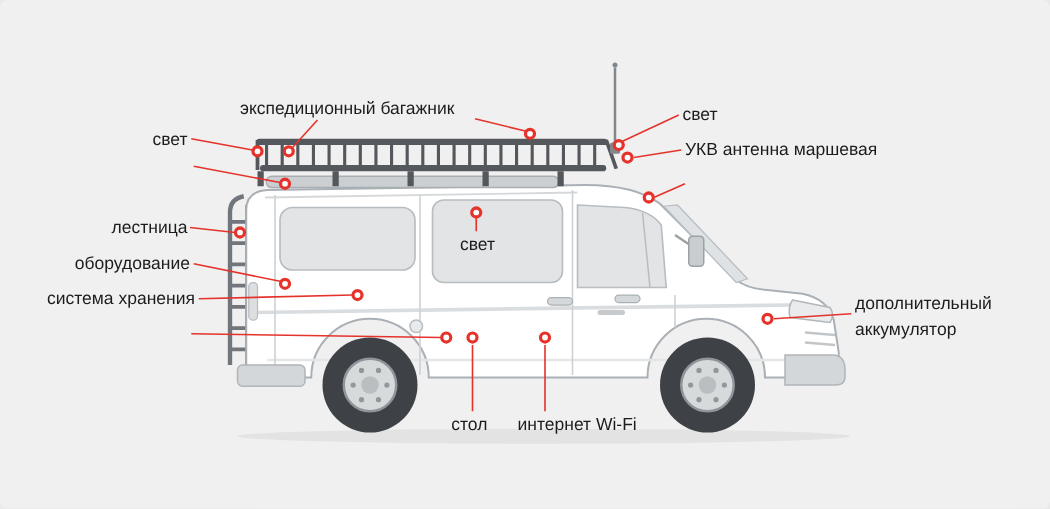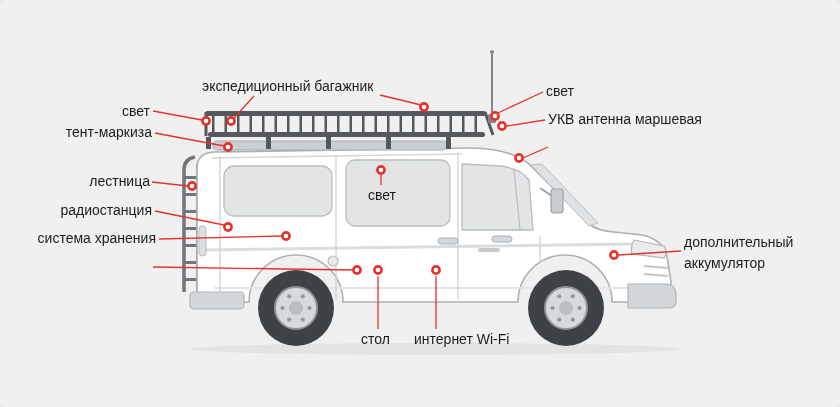--- a/index.html
+++ b/index.html
@@ -16,21 +16,21 @@
     position:absolute;
     font-size:14px;
     font-weight:400;
     color:var(--text,#1c1c1c);
     white-space:nowrap;
     line-height:17px;
   }
   .leader{stroke:var(--accent,#e5332b);stroke-width:1.3;fill:none;}
   .marker{fill:#ffffff;stroke:var(--accent,#e5332b);stroke-width:2.6;}
   
-  .l-roof-rack{left:202px;top:78px;text-align:right;}
+  .l-roof-rack{left:192px;top:78px;text-align:right;}
   .l-light-top{left:546px;top:83px;}
   .l-vhf{left:548px;top:111px;}
   .l-radio{left:551px;top:139px;}
   .l-light-left{right:690px;top:103px;}
   .l-awning{right:688px;top:124px;}
   .l-ladder{right:690px;top:173px;}
   .l-equipment{right:688px;top:202px;}
   .l-storage{right:684px;top:230px;}
   .l-heater{right:690px;top:258px;}
   .l-light-center{left:368px;top:187px;}
@@ -173,21 +173,20 @@
       <circle class="marker" cx="378" cy="270" r="3.6"></circle>
       <circle class="marker" cx="436" cy="270" r="3.6"></circle>
       <circle class="marker" cx="614" cy="255" r="3.6"></circle>
     </g>
   </svg>
 
   <div class="label l-roof-rack">экспедиционный багажник</div>
   <div class="label l-light-top">свет</div>
   <div class="label l-vhf">УКВ антенна маршевая</div>
   <div class="label l-light-left">свет</div>
-  <div class="label l-awning">тент-маркиза</div>
   <div class="label l-ladder">лестница</div>
-  <div class="label l-equipment">радиостанция</div>
+  <div class="label l-equipment">оборудование</div>
   <div class="label l-storage">система хранения</div>
   <div class="label l-light-center">свет</div>
   <div class="label l-table">стол</div>
   <div class="label l-wifi">интернет Wi-Fi</div>
   <div class="label l-battery">дополнительный аккумулятор</div>
 </div>
 
 </body></html>

